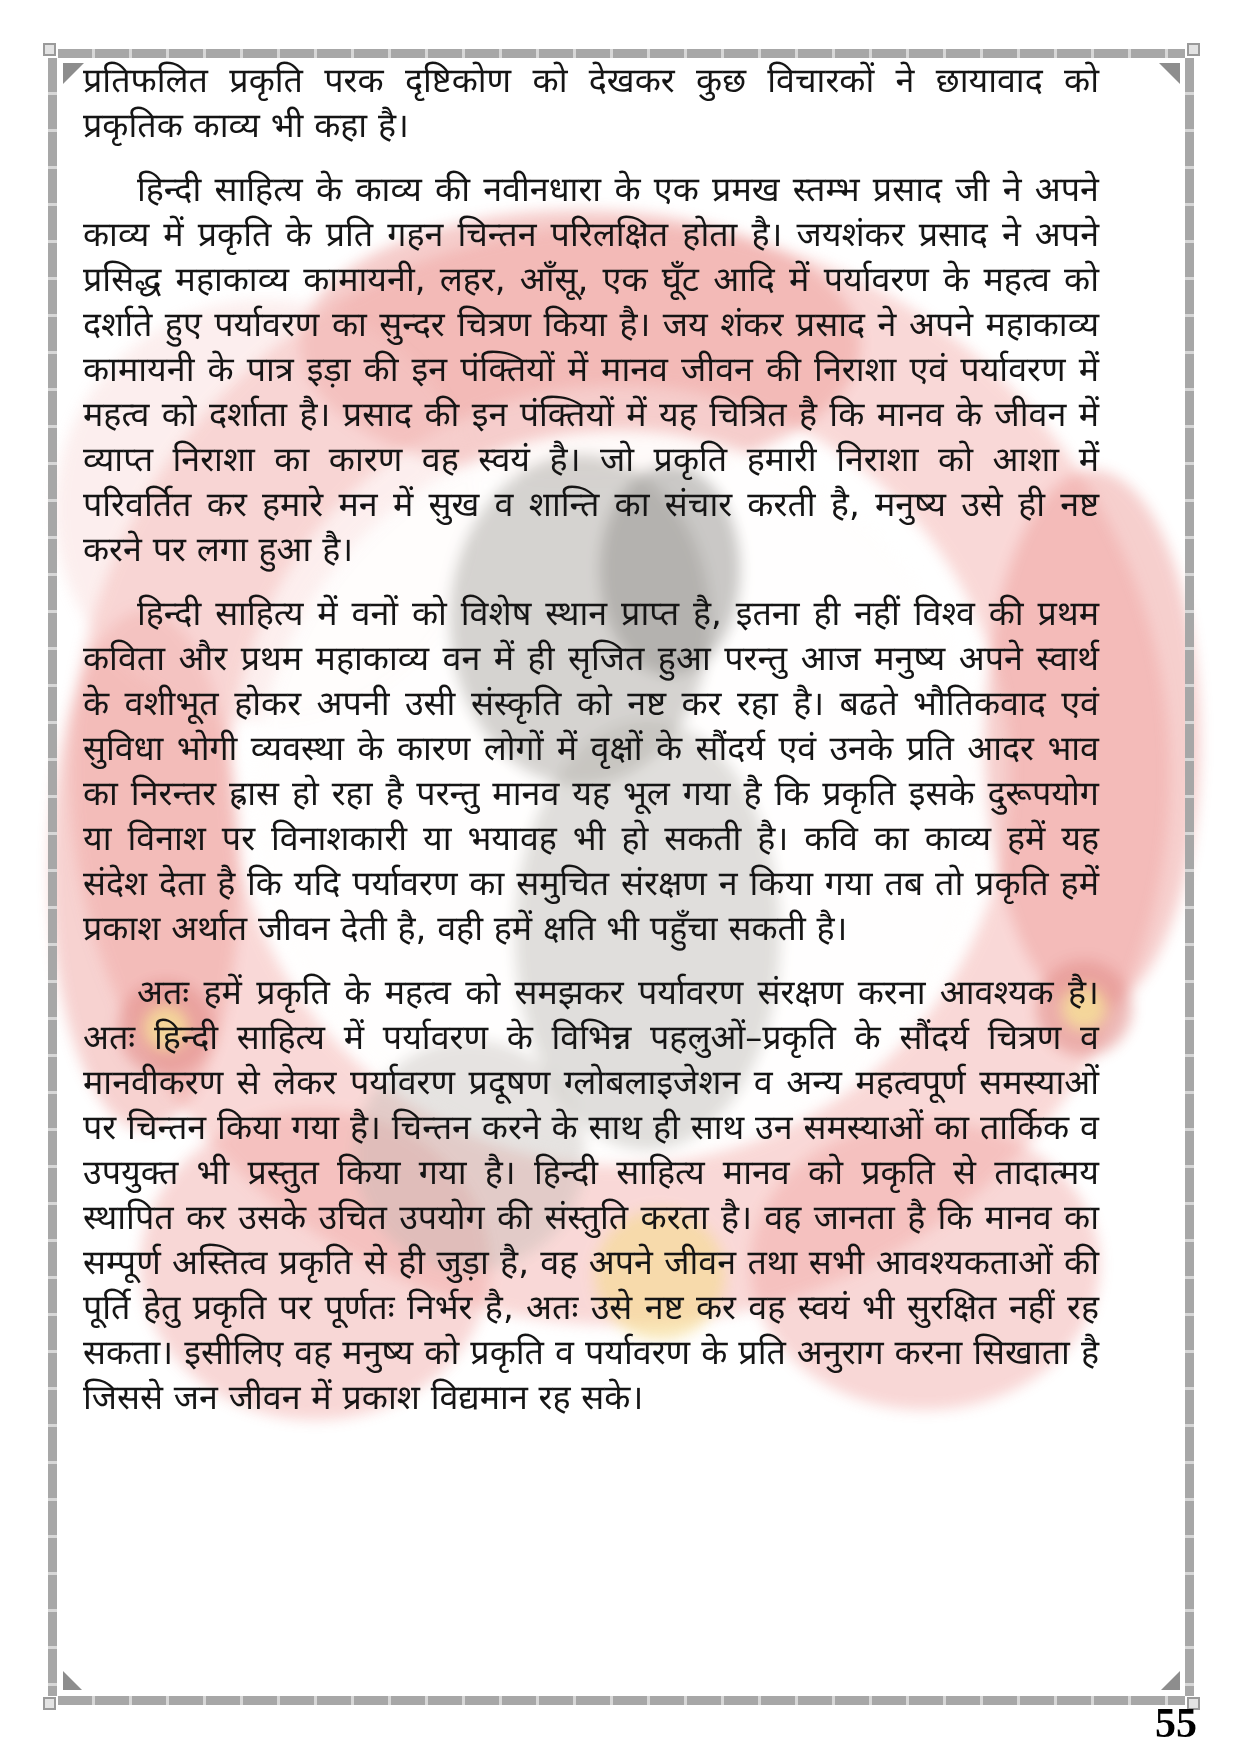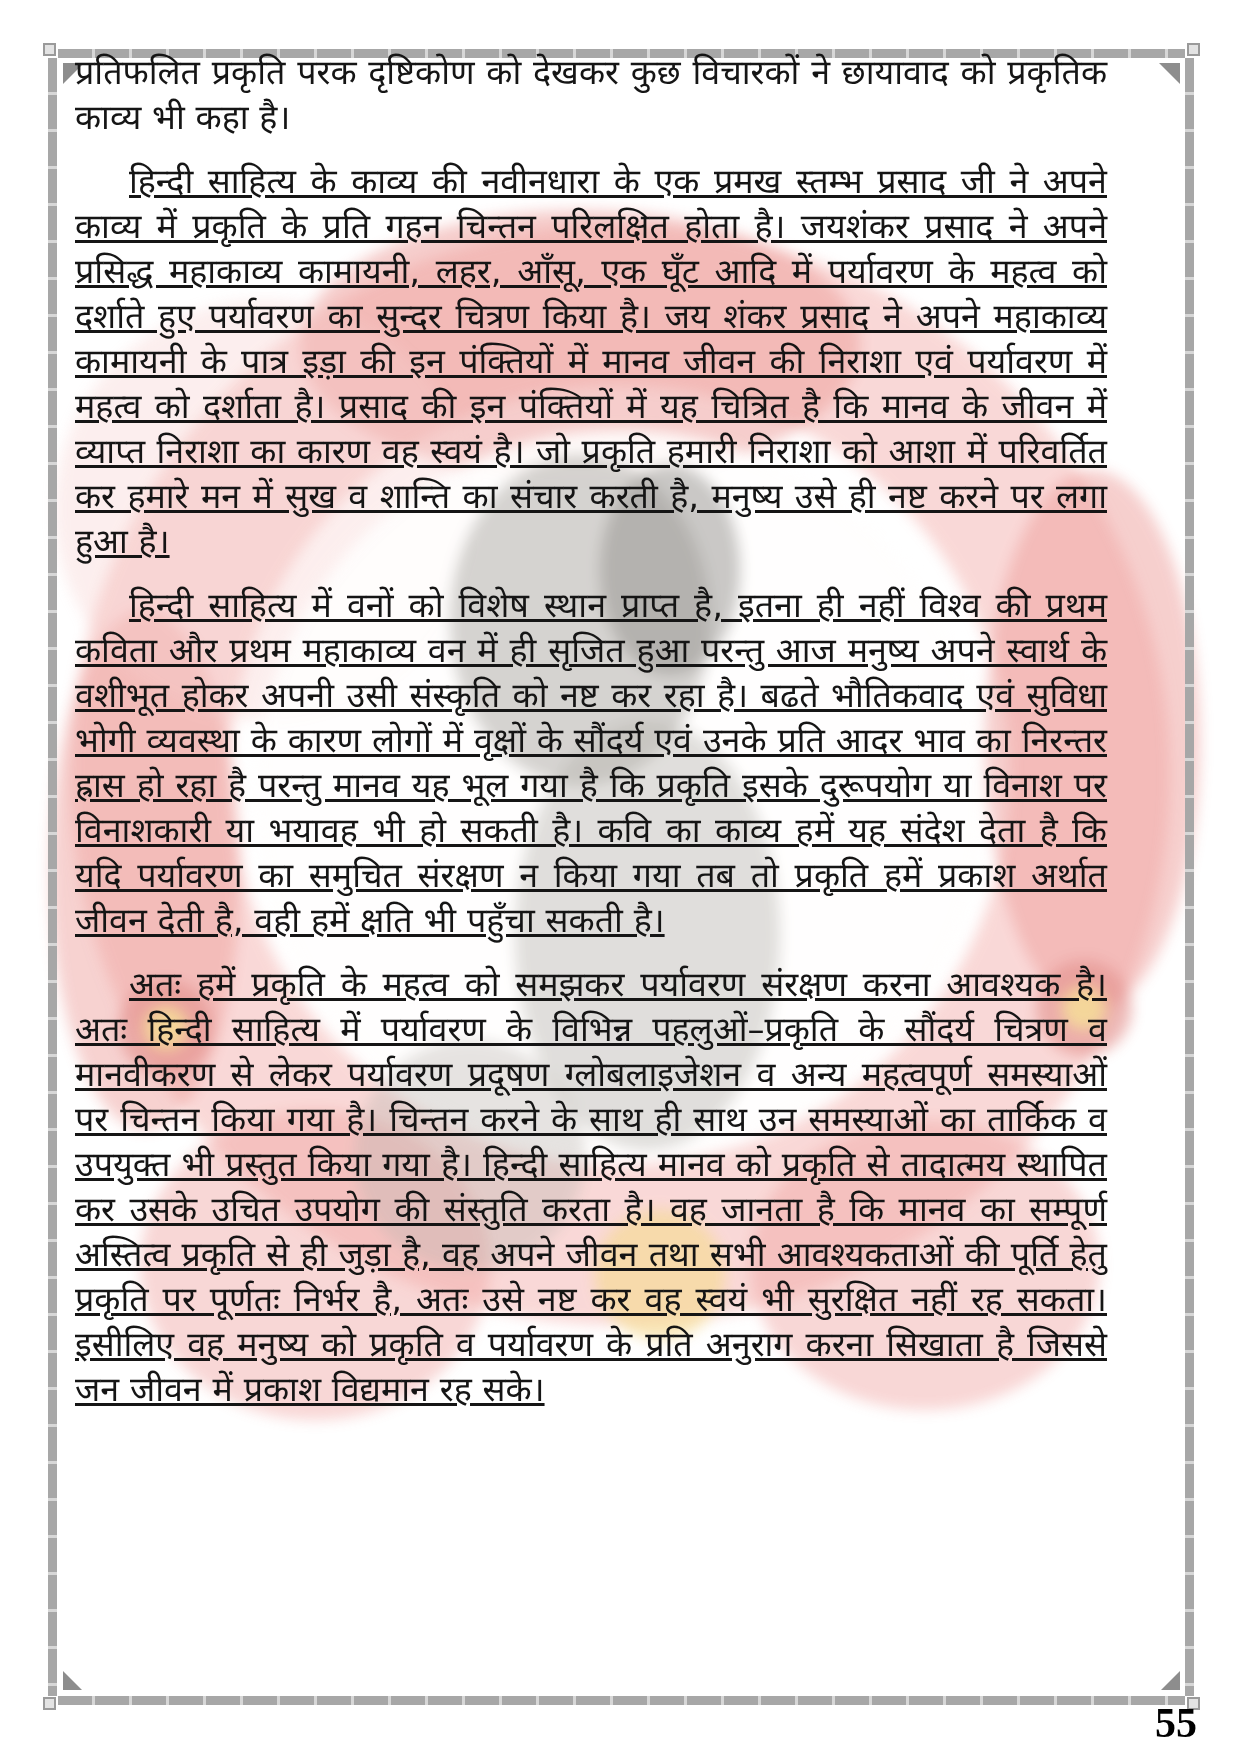--- a/index.html
+++ b/index.html
@@ -62,22 +62,22 @@
   .tri-tr { right:61px; top:63px; border-top:21px solid #8d8d8d; border-left:21px solid transparent; }
   .tri-bl { left:63px; bottom:65px;  border-bottom:19px solid #8d8d8d; border-right:19px solid transparent; }
   .tri-br { right:61px; bottom:65px; border-bottom:19px solid #8d8d8d; border-left:19px solid transparent; }
 
   
   .content {
     position:absolute; left:75px; top:50px; width:1032px;
     color:#151515; font-size:34px; line-height:45px;
     text-align:justify;
   }
-  .content p { margin:0; }
-  .content p + p { margin-top:19px;text-decoration:underline; }
+  .content p { margin:8px; }
+  .content p + p { margin-top:19px; }
   .content p.indent { text-indent:54px; }
 
   
   .page-number {
     position:absolute; right:44px; bottom:8px;
     font-family:"Liberation Serif","DejaVu Serif",serif;
     font-weight:bold; font-size:42px; color:#000;
   }
 </style>
 </head>

